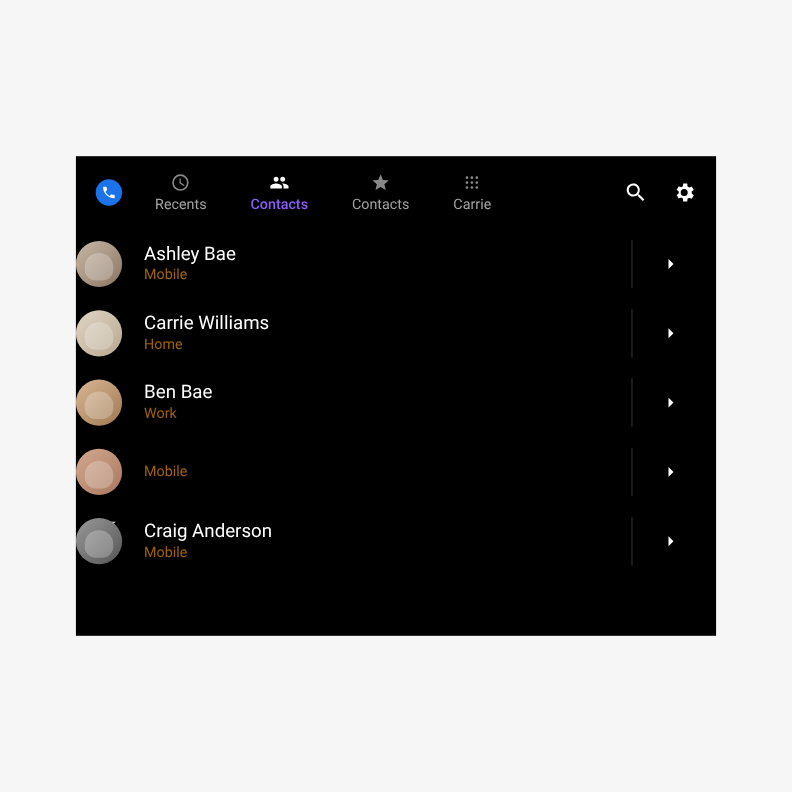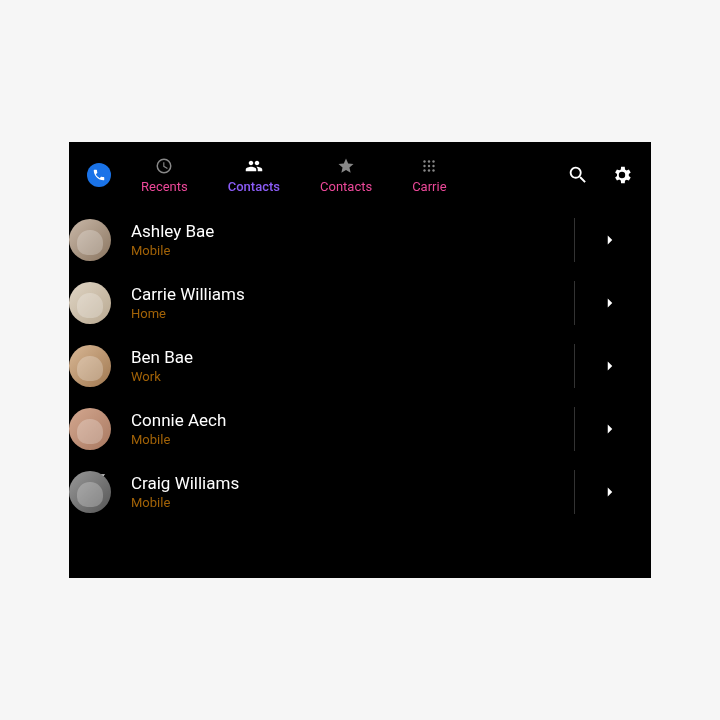--- a/index.html
+++ b/index.html
@@ -34,21 +34,21 @@
   }
   .phone-badge svg { width: 14px; height: 14px; fill: #fff; }
   .tabs { display: flex; gap: 40px; align-items: center; }
   .tab {
     display: flex; flex-direction: column; align-items: center;
     gap: 4px;
     cursor: pointer;
   }
   .tab .ticon { width: 18px; height: 18px; display:flex; align-items:center; justify-content:center; }
   .tab .ticon svg { fill: #888; }
-  .tab .label { font-size: 13px; color: #ec4899; }
+  .tab .label { font-size: 13px; color: #a3a3a3; }
   .tab.active .ticon svg { fill: #fff; }
   .tab.active .label { color: #8b5cf6; font-weight: 500; }
   .header-spacer { flex: 1; }
   .header-actions { display: flex; gap: 22px; align-items: center; }
   .icon-btn { width: 22px; height: 22px; cursor: pointer; display:flex; align-items:center; justify-content:center; }
   .icon-btn svg { fill: #fff; width: 22px; height: 22px; }
   .list { position: relative; }
   .scroll-up, .scroll-down {
     position: absolute; left: 22px;
     width: 20px; height: 20px; cursor: pointer;
@@ -210,36 +210,35 @@
         <svg viewBox="0 0 24 24">
             <path d="M9 6l6 6-6 6z"></path>
           </svg>
       </div>
       <div class="row-end"></div>
     </div>
 
     <div class="row">
       <div class="avatar av3"></div>
       <div class="text">
-        <div class="name">Connie Aech</div>
         <div class="sub">Mobile</div>
       </div>
       <div class="divider"></div>
       <div class="chev">
         <svg viewBox="0 0 24 24">
             <path d="M9 6l6 6-6 6z"></path>
           </svg>
       </div>
       <div class="row-end"></div>
     </div>
 
     <div class="row">
       <div class="avatar av4"></div>
       <div class="text">
-        <div class="name">Craig Williams</div>
+        <div class="name">Craig Anderson</div>
         <div class="sub">Mobile</div>
       </div>
       <div class="divider"></div>
       <div class="chev">
         <svg viewBox="0 0 24 24">
             <path d="M9 6l6 6-6 6z"></path>
           </svg>
       </div>
       <div class="row-end"></div>
     </div>

